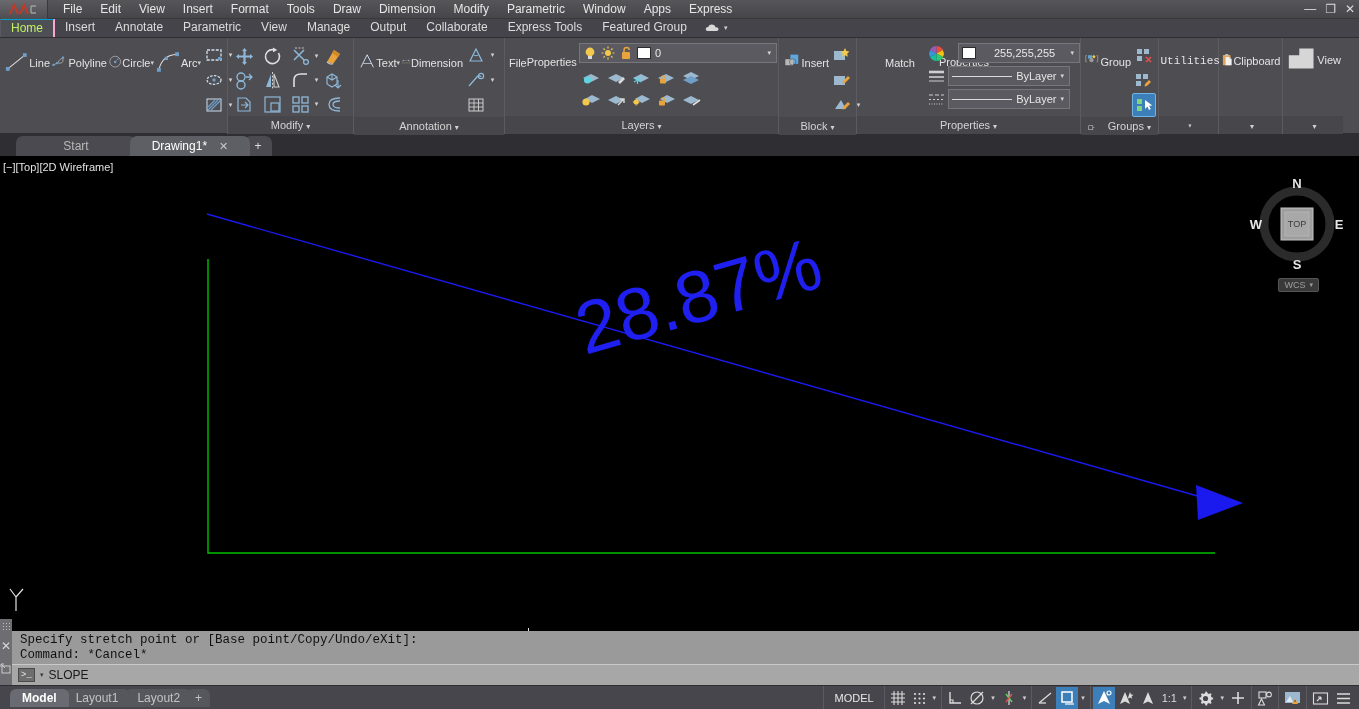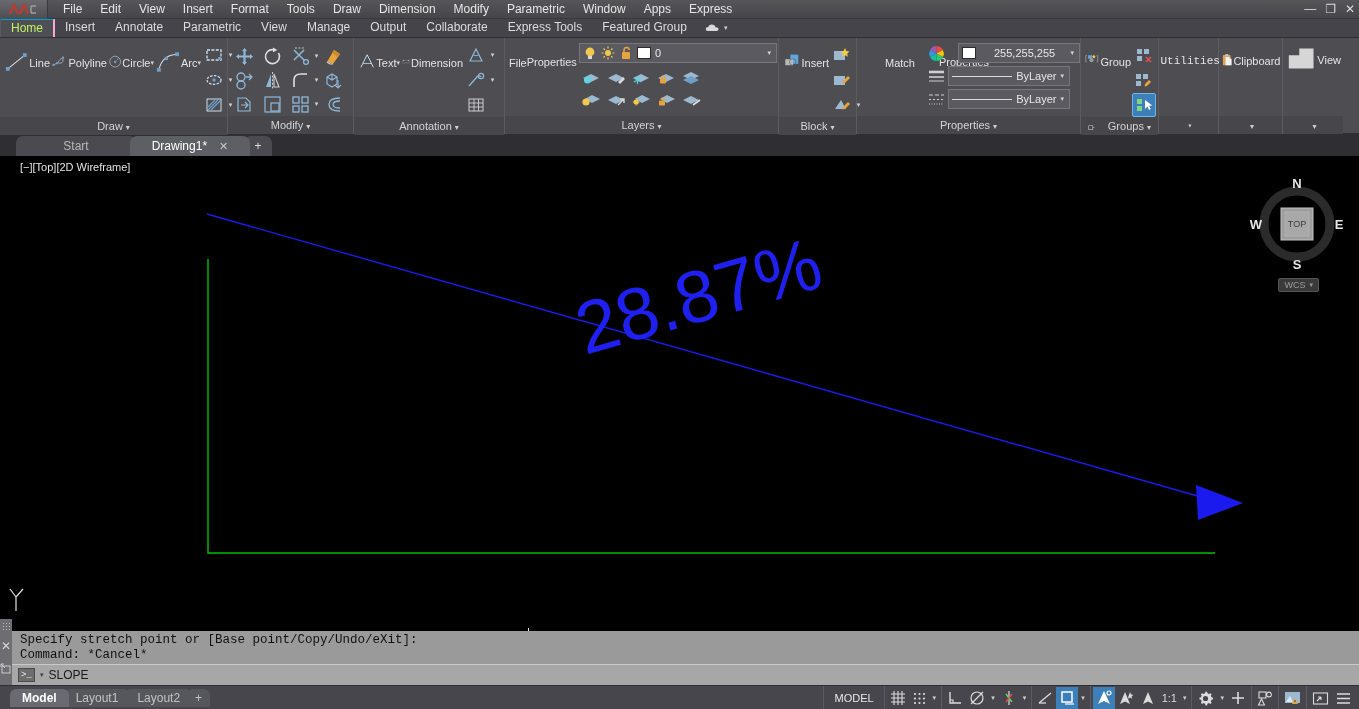--- a/index.html
+++ b/index.html
@@ -72,21 +72,21 @@
              padding-left:16px; flex:0 0 22px; }
   .ftab{ height:20px; min-width:120px; padding:0 14px; display:flex; align-items:center;
          justify-content:center; gap:12px; font-size:12px; color:#b9b9b9;
          background:#4a4a50; border-radius:7px 7px 0 0; margin-right:-6px; cursor:default;}
   .ftab.active{ background:#5e5e65; color:#ffffff; z-index:3; }
   .ftab .x{ font-size:11px; color:#c9c9c9; }
   .ftab.plus{ min-width:28px; padding:0; background:#4a4a50; color:#dcdcdc; z-index:1;}
 
   
   .canvas{ flex:1; background:#000; position:relative; overflow:hidden; }
-  .vplabel{ position:absolute; left:20px; top:5px; font-size:11px; color:#e2e2e2;
+  .vplabel{ position:absolute; left:3px; top:5px; font-size:11px; color:#e2e2e2;
             font-family:"Liberation Sans", sans-serif; }
   .ucsicon{ position:absolute; left:8px; bottom:62px; }
   .crosshair{ position:absolute; }
   .crosshair .hl{ position:absolute; left:0; top:24px; width:66px; height:1px; background:#e8e8e8;}
   .crosshair .vl{ position:absolute; left:33px; top:0; width:1px; height:66px; background:#e8e8e8;}
   .crosshair .pk{ position:absolute; left:23px; top:14px; width:20px; height:20px; border:1px solid #e8e8e8;}
 
   .viewcube{ position:absolute; right:14px; top:20px; width:96px; height:96px; }
   .wcsbtn{ position:absolute; right:40px; top:122px; background:#3a3a3a; border:1px solid #555;
            color:#9d9d9d; font-size:9px; padding:1px 5px; border-radius:2px;
@@ -247,23 +247,20 @@
             <div class="sbtn">
               <svg width="18" height="16" viewBox="0 0 18 16">
                 <rect x="2" y="2" width="14" height="12" stroke="#cfe0ef" stroke-width="1" fill="none"></rect>
                 <path d="M3 13 L13 3 M6 13 L16 3 M3 10 L10 3" stroke="#6f9fc9" stroke-width="1.2"></path>
               </svg>
             </div>
             <div class="dd">▾</div>
           </div>
         </div>
       </div>
-      <div class="ptitle">
-        <span>Draw</span><span class="caret">▾</span>
-      </div>
     </div>
 
     <div class="panel" style="width:126px;">
       <div class="body" style="padding-top:4px;">
         <div class="grid3" style="grid-template-columns:28px 28px 33px 28px;">
           <div class="sbtn">
             <svg width="19" height="19" viewBox="0 0 19 19">
               <path d="M9.5 1 L12 4 H10.6 V8.5 H15 V7 L18 9.5 L15 12 V10.6 H10.6 V15 H12 L9.5 18 L7 15 H8.4 V10.6 H4 V12 L1 9.5 L4 7 V8.5 H8.4 V4 H7 Z" fill="#8fb8d8"></path>
             </svg>
           </div>

